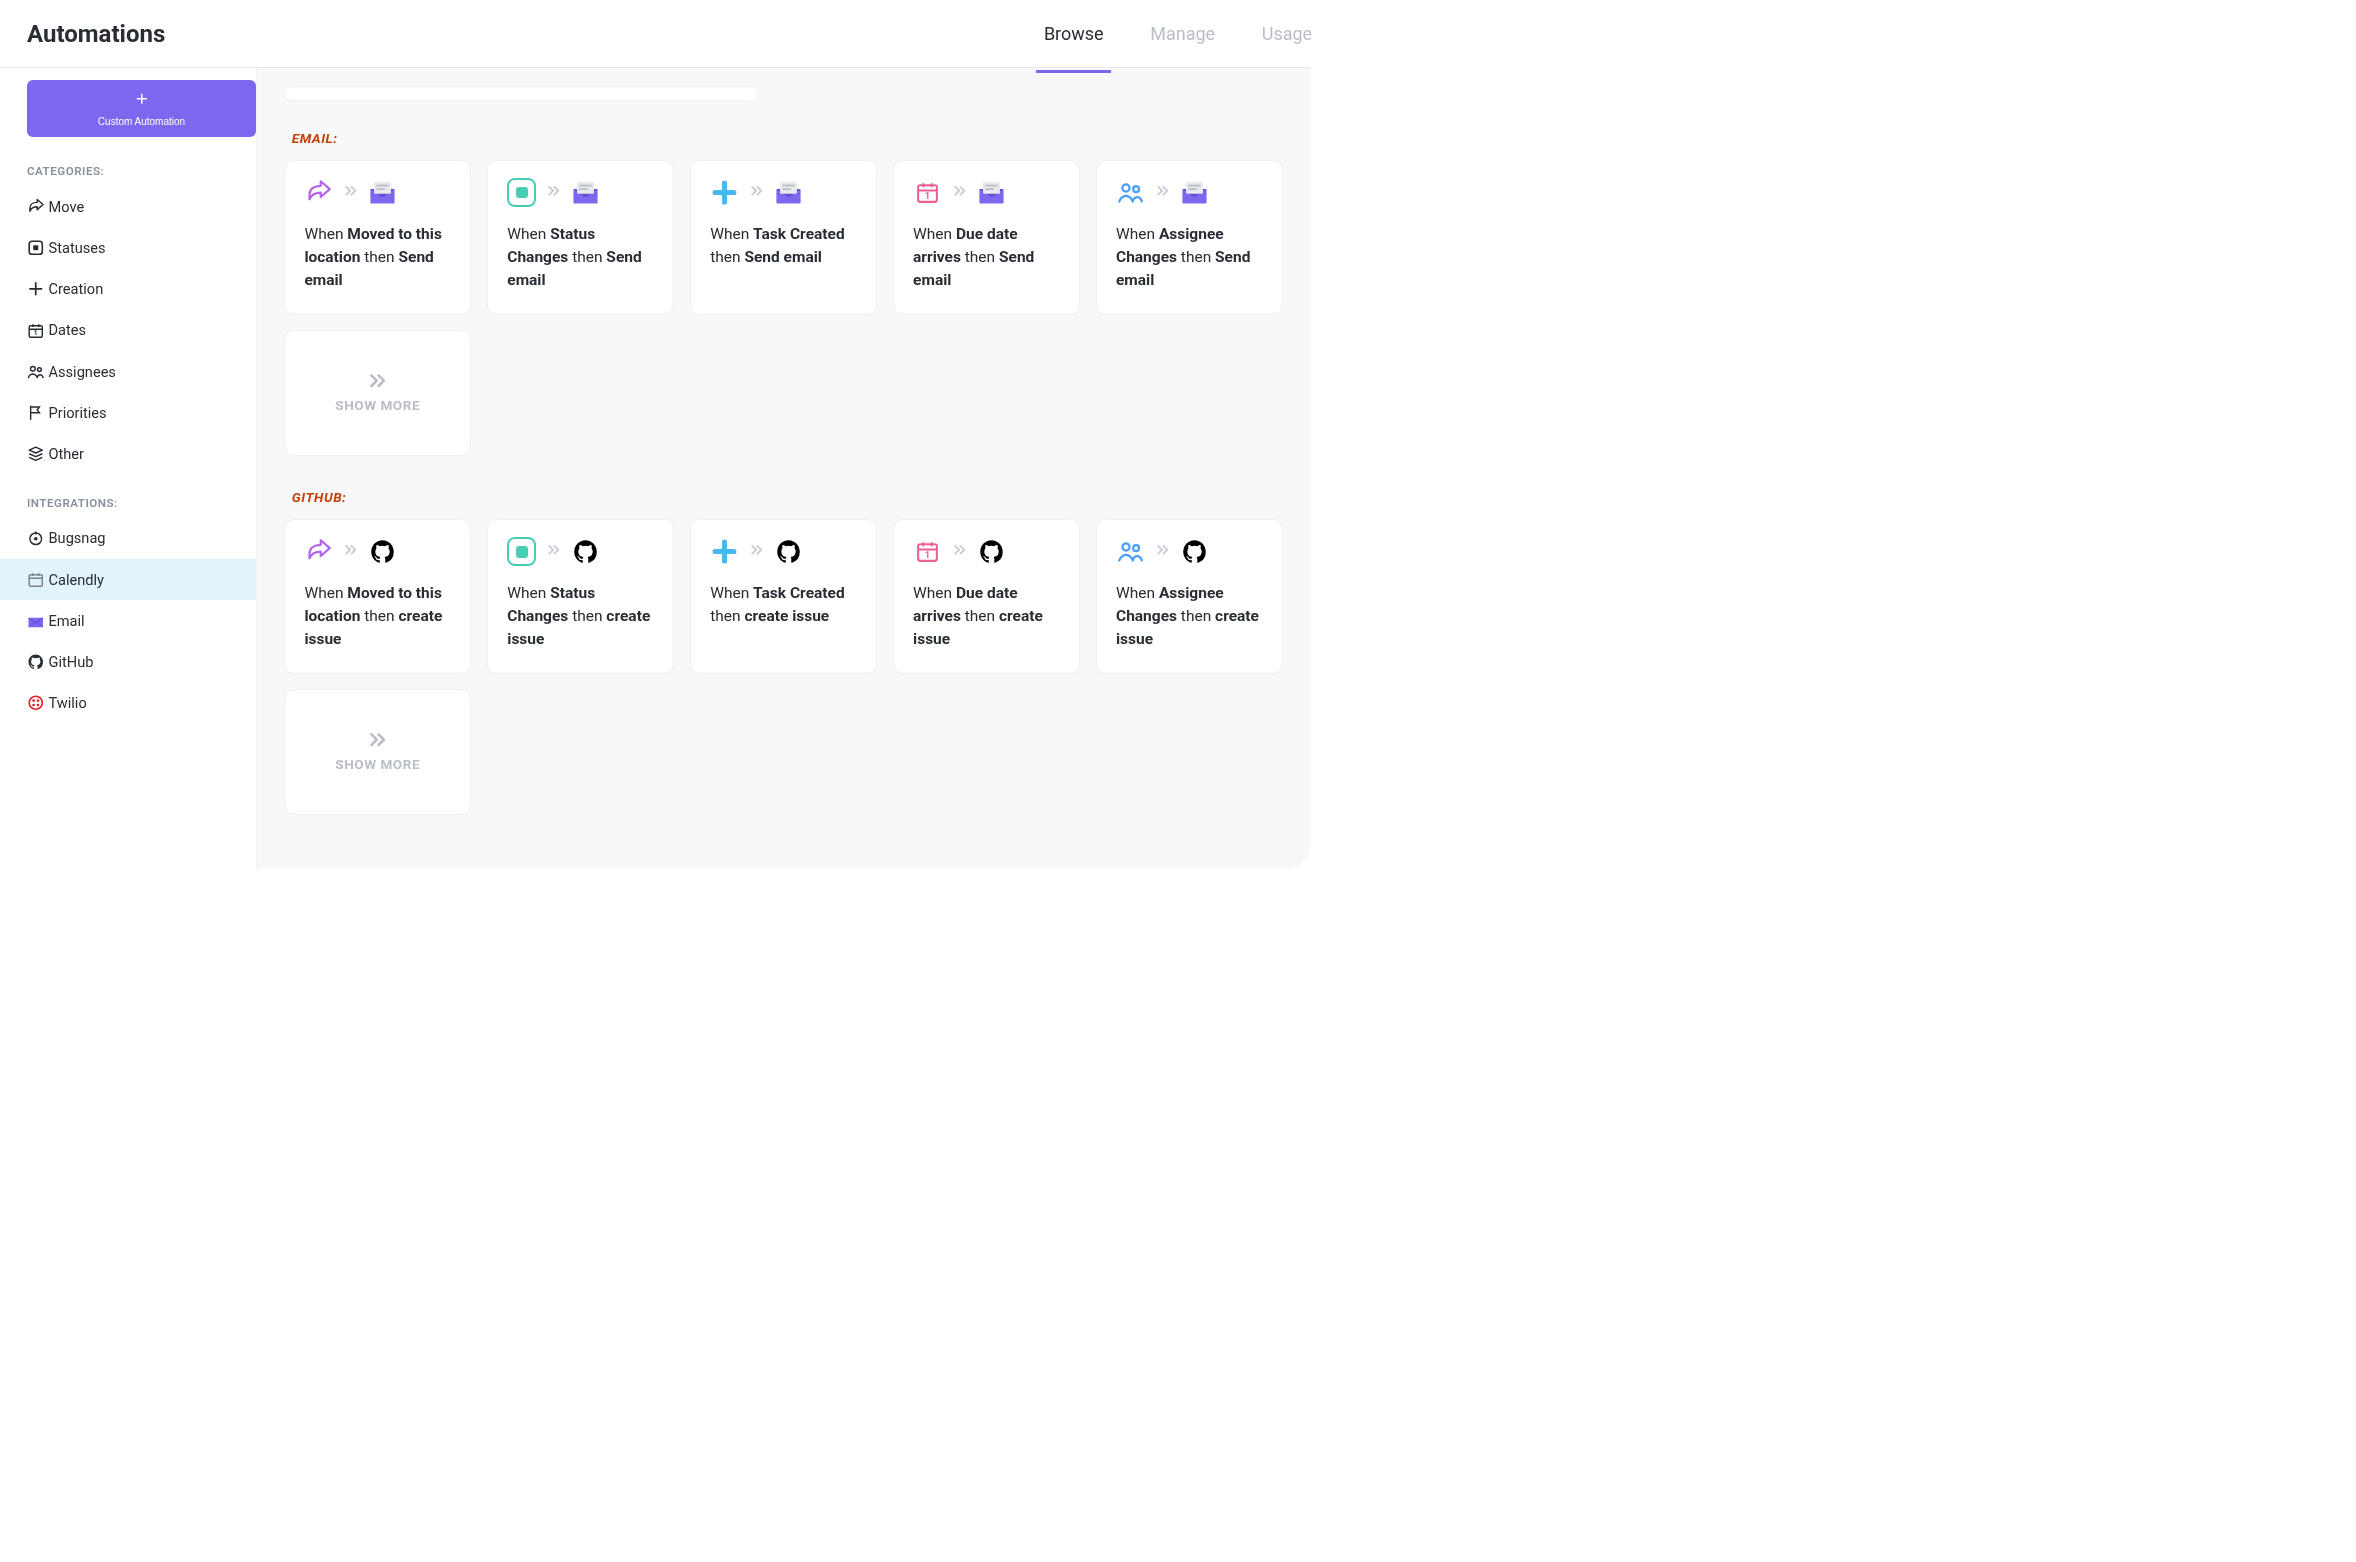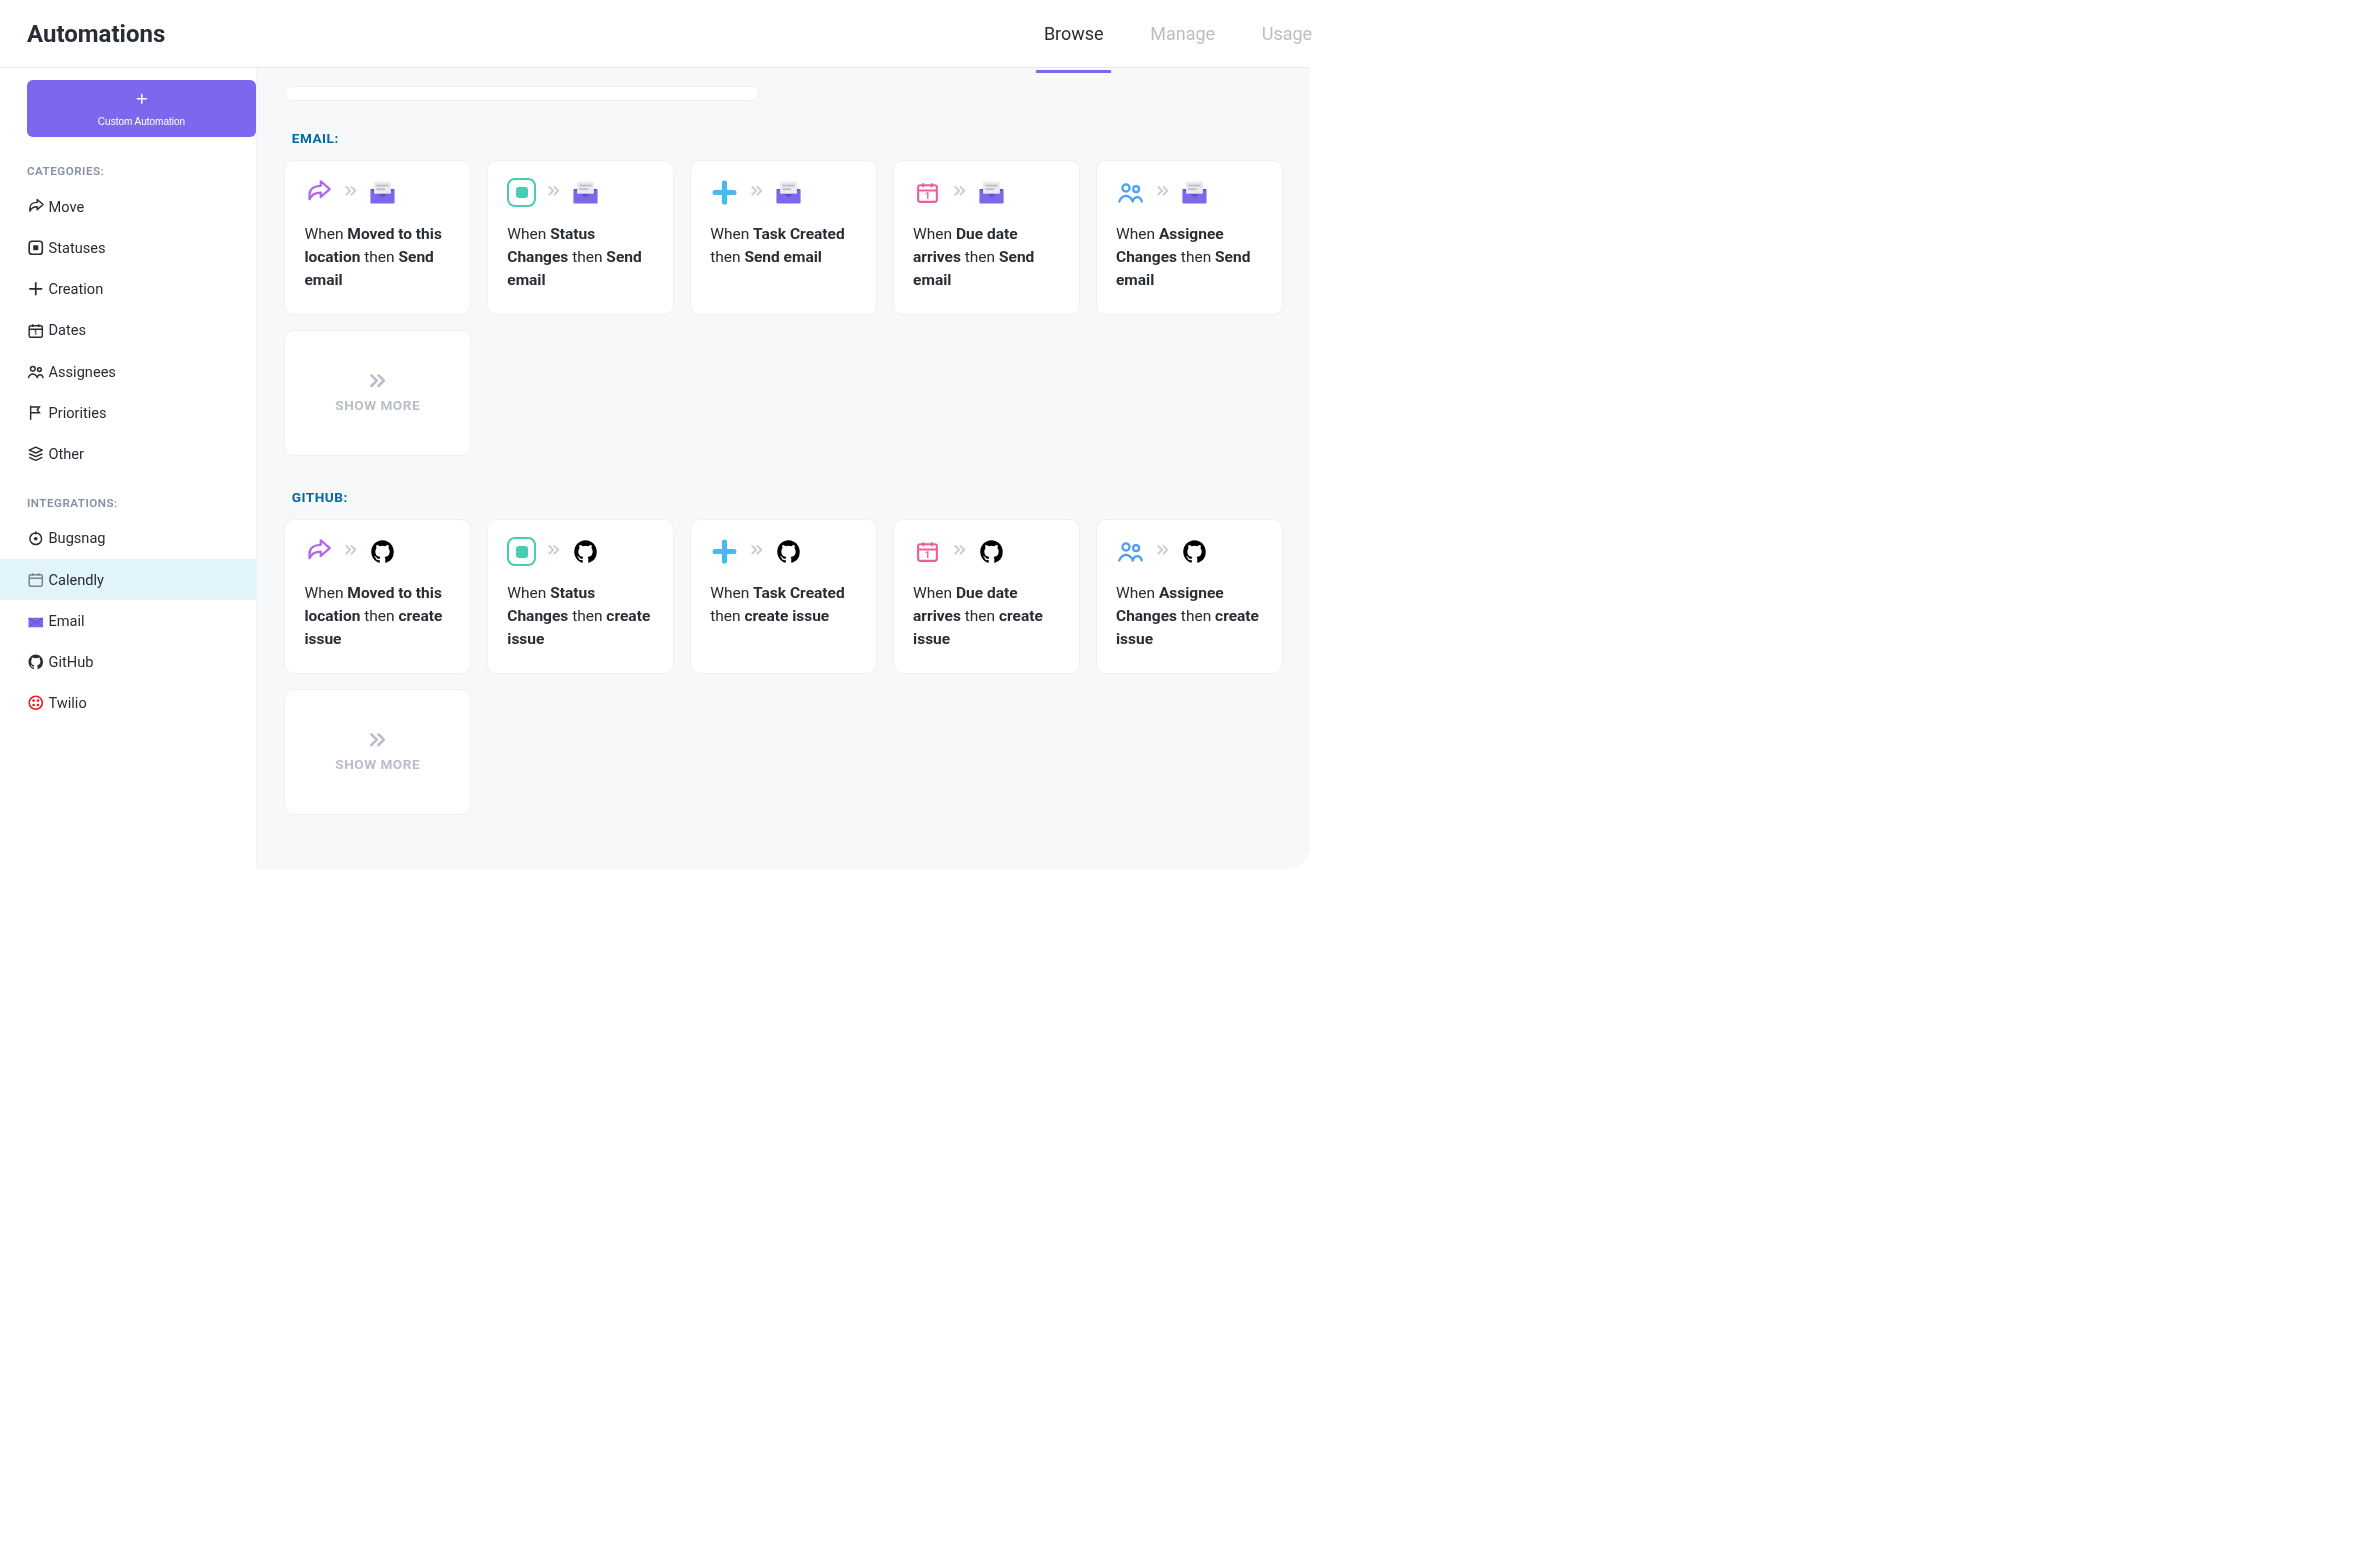--- a/index.html
+++ b/index.html
@@ -59,21 +59,21 @@
     .nav-icon { width: 17.5px; height: 17.5px; display: inline-flex; align-items: center; justify-content: center; flex-shrink: 0; }
     main {
       flex: 1; background: #f7f8f9; padding: 17.5px 27px 27px 27px; overflow-y: auto;
     }
     .stub-card {
       height: 15.5px; background: #fff; border: 1px solid #eef0f2; border-radius: 9.7px;
       margin-bottom: 29px; width: 475px;
     }
     .section-title {
       font-size: 13.6px; font-weight: 700; letter-spacing: 0.5px;
-      color: #0369a1; margin: 3.9px 0 13.6px 7.8px;
+      color: #c2410c; margin: 3.9px 0 13.6px 7.8px; font-style: italic;
     }
     .cards { display: grid; grid-template-columns: repeat(5, 1fr); gap: 15.5px; margin-bottom: 33px; }
     .card {
       background: #fff; border: 1px solid #eef0f2; border-radius: 9.7px;
       padding: 17.5px 19.4px 21.3px 19.4px; min-height: 126px; cursor: pointer;
     }
     .card.show-more {
       display: flex; flex-direction: column; align-items: center; justify-content: center;
       color: #b9bec7; font-weight: 700; font-size: 13.6px; letter-spacing: 0.5px;
     }

